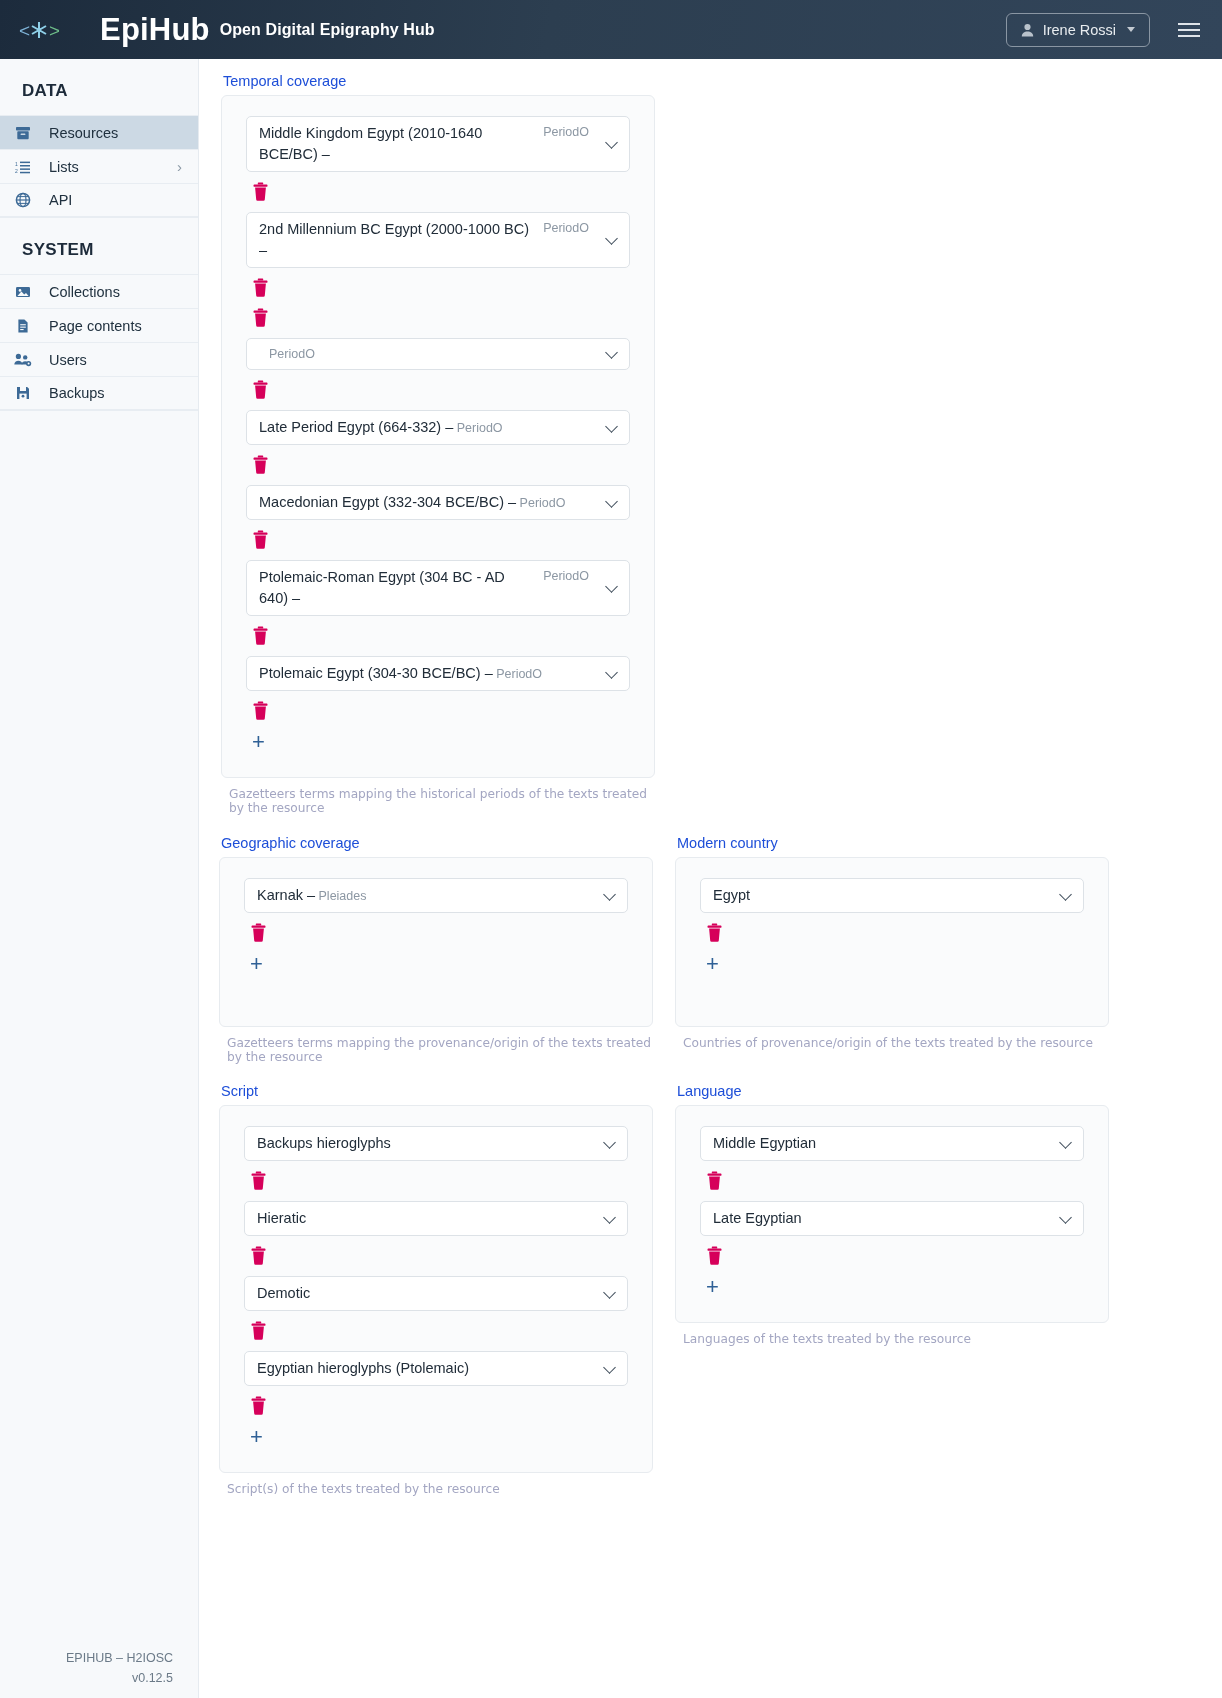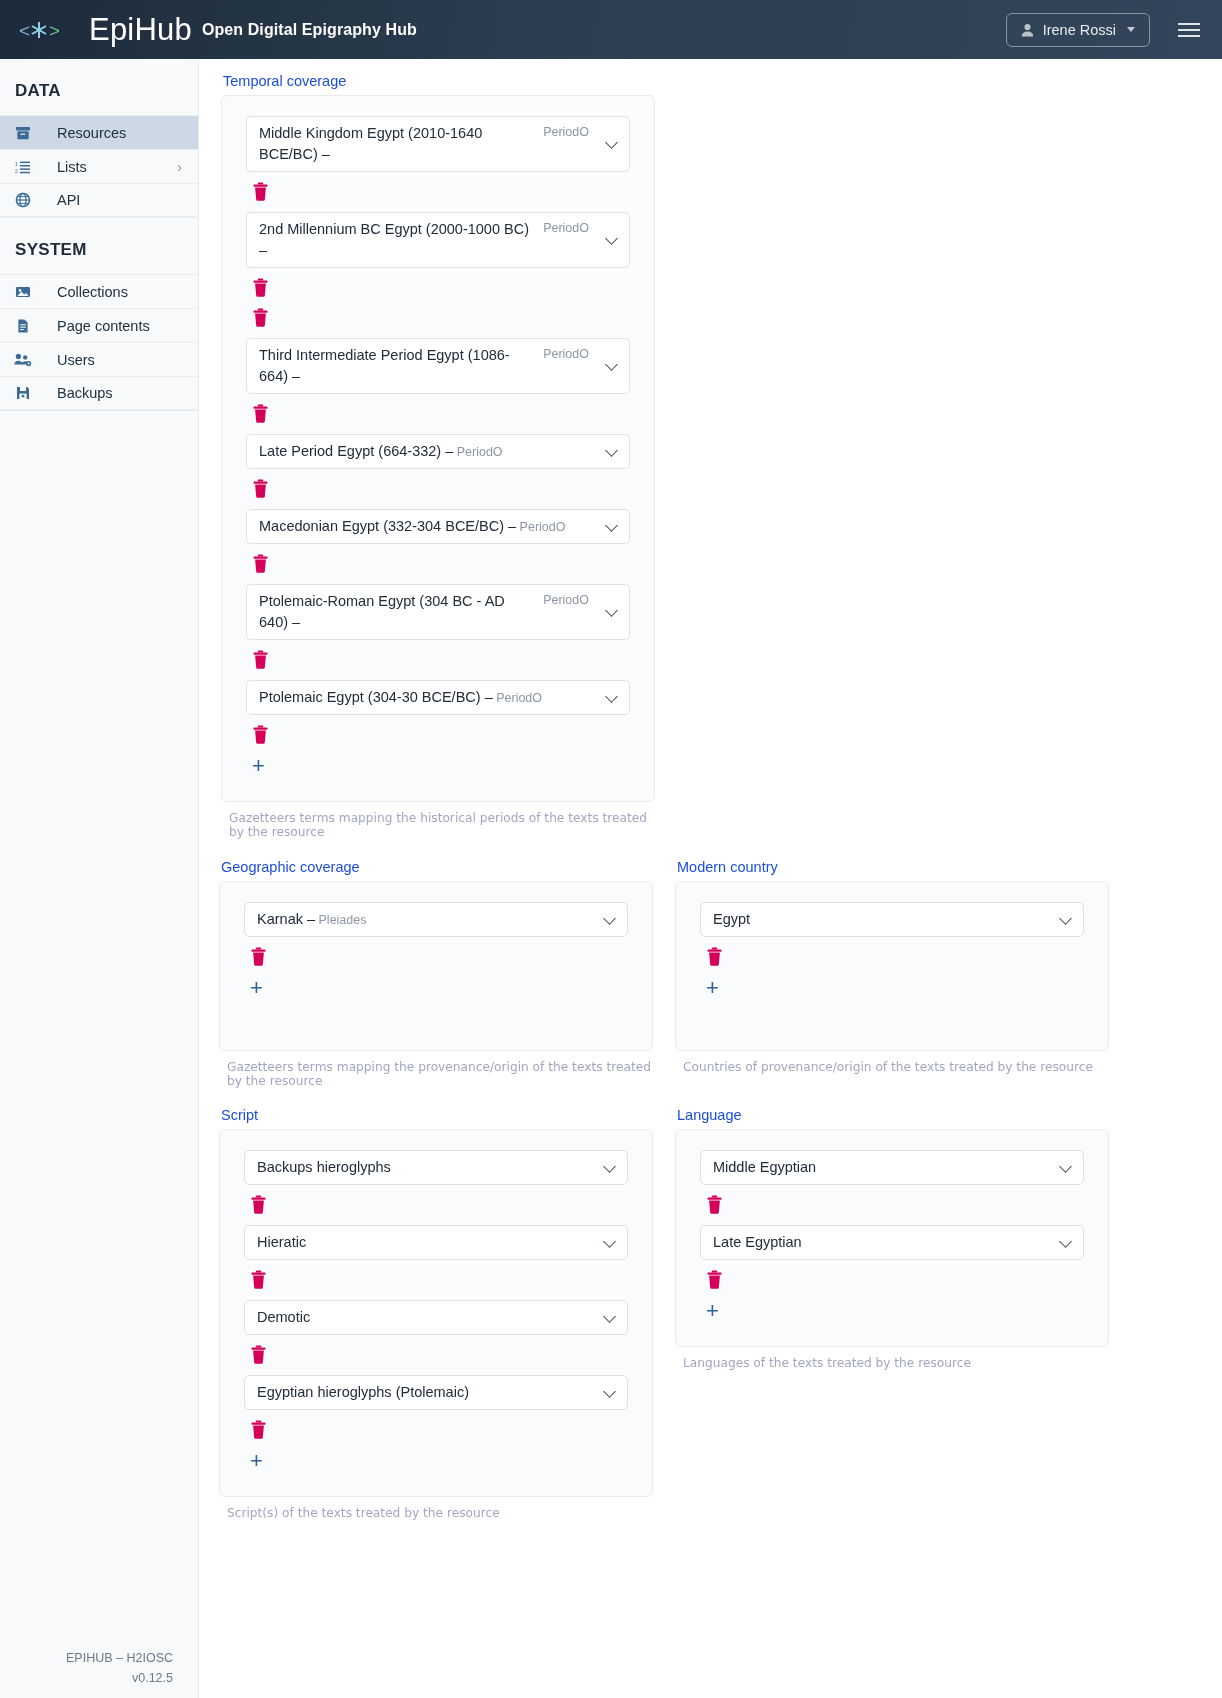--- a/index.html
+++ b/index.html
@@ -17,23 +17,23 @@
     width: 1222px; height: 59px;
     background: linear-gradient(100deg, #1c2b3c 0%, #2c3e50 45%, #32455a 100%);
     display: flex; align-items: center;
     z-index: 20;
   }
   .logo-mark {
     width: 62px; margin-left: 8px;
     display: flex; align-items: center; justify-content: center;
   }
   .brand-title {
-    color: #fff; font-size: 31px; font-weight: 400;
+    color: #fff; font-size: 31px; font-weight: 700;
     letter-spacing: .2px; line-height: 1;
-    margin-left: 19px;
+    margin-left: 30px;
     text-align: right;
   }
   .brand-sub {
     color: #ffffff; font-size: 16px; font-weight: bold;
     margin-left: 10px; letter-spacing: .1px;
   }
   .topbar-right {
     margin-left: auto; display: flex; align-items: center; gap: 28px;
     padding-right: 22px;
   }
@@ -54,24 +54,24 @@
 
   
   .sidebar {
     position: absolute; top: 59px; left: 0;
     width: 199px; height: 1639px;
     background: #f7f9fb;
     border-right: 1px solid #e6ebf0;
   }
   .side-section-title {
     font-size: 17px; font-weight: bold; color: #1d2b3a;
-    padding: 22px 0 14px 15px; letter-spacing: .3px;
+    padding: 22px 0 14px 22px; letter-spacing: .3px;
   }
   .side-item {
-    display: flex; align-items: center; gap: 25px;
+    display: flex; align-items: center; gap: 17px;
     height: 34px; padding: 0 16px 0 14px;
     border-top: 1px solid #e8edf2;
     font-size: 14.5px; color: #20313f; cursor: pointer;
     position: relative;
   }
   .side-item:last-of-type { border-bottom: 1px solid #e8edf2; }
   .side-item.active { background: #ccd9e4; }
   .side-item .ico { width: 18px; display: flex; justify-content: center; }
   .side-item .chev-right {
     margin-left: auto; color: #8b99a6; font-size: 15px; line-height: 1;
@@ -314,21 +314,20 @@
           </div>
           <div class="row-entry">
             <div class="trash-btn"><svg width="17" height="19" viewBox="0 0 17 19">
                 <rect x="1.6" y="2.6" width="13.8" height="2.2" rx="0.6" fill="#d6005a"></rect>
                 <rect x="5.8" y="0.6" width="5.4" height="2" rx="0.6" fill="#d6005a"></rect>
                 <path d="M3.1 5.4h10.8l-1.1 12.1a1.3 1.3 0 0 1-1.3 1.2H5.5a1.3 1.3 0 0 1-1.3-1.2z" fill="#d6005a"></path>
               </svg></div>
           </div>
           <div class="row-entry">
             <div class="select-box">
-              <span class="sel-text">Third Intermediate Period Egypt (1086-664) –</span>
               <span class="src">PeriodO</span>
               <span class="chev"></span>
             </div>
             <div class="trash-btn"><svg width="17" height="19" viewBox="0 0 17 19">
                 <rect x="1.6" y="2.6" width="13.8" height="2.2" rx="0.6" fill="#d6005a"></rect>
                 <rect x="5.8" y="0.6" width="5.4" height="2" rx="0.6" fill="#d6005a"></rect>
                 <path d="M3.1 5.4h10.8l-1.1 12.1a1.3 1.3 0 0 1-1.3 1.2H5.5a1.3 1.3 0 0 1-1.3-1.2z" fill="#d6005a"></path>
               </svg></div>
           </div>
           <div class="row-entry">

